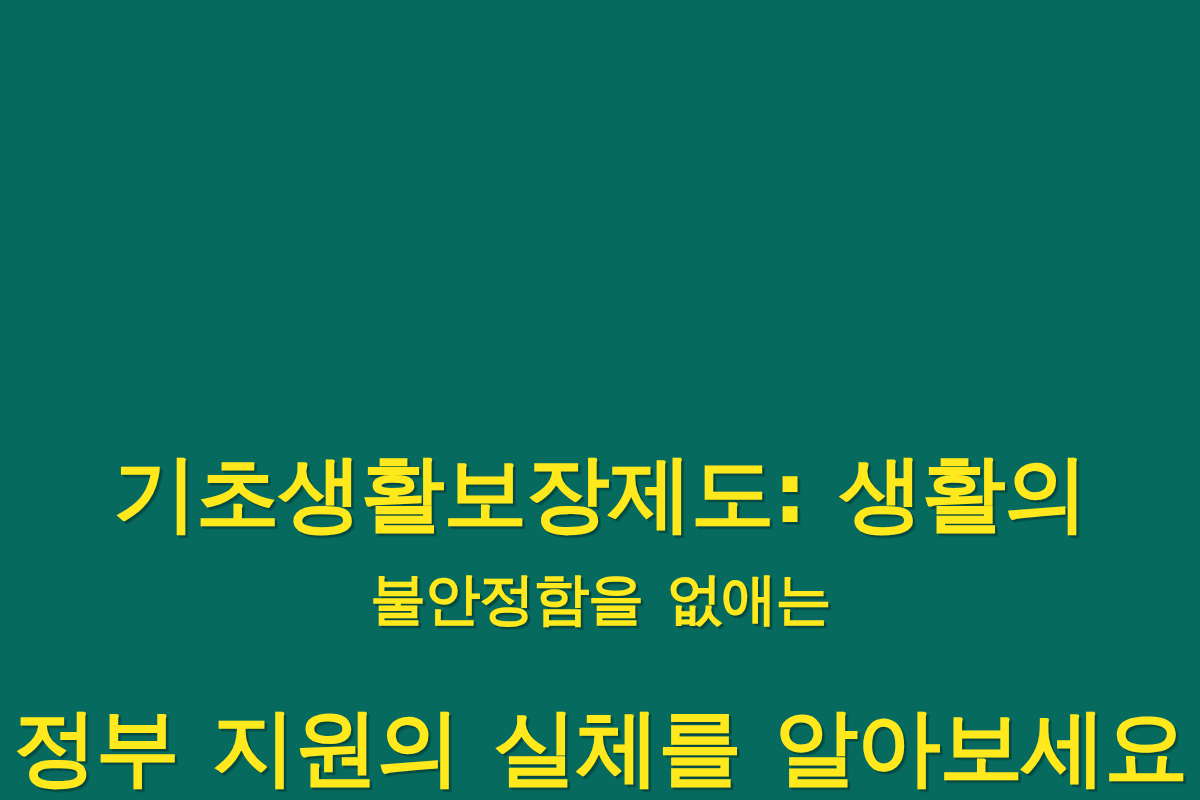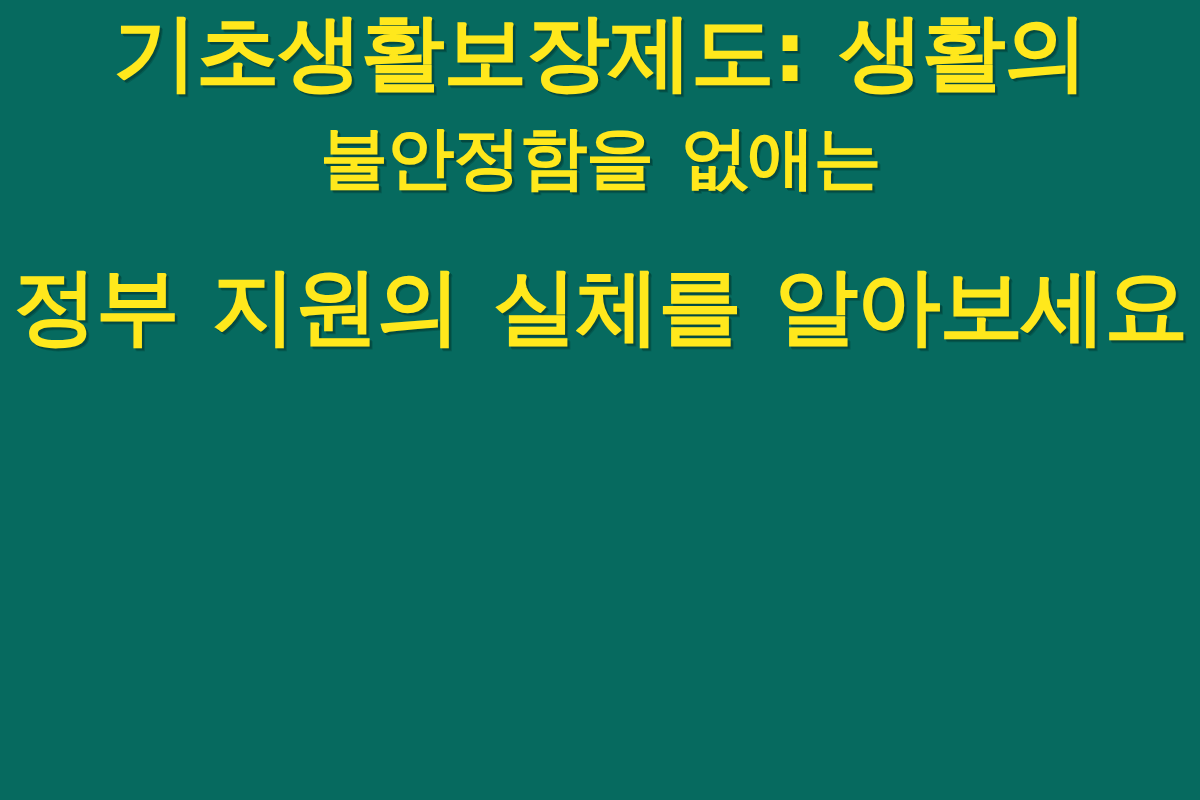--- a/index.html
+++ b/index.html
@@ -14,21 +14,21 @@
     overflow: hidden;
     font-family: "DejaVu Sans", "Liberation Sans", sans-serif;
   }
 
   .banner {
     position: relative;
     width: 1200px;
     height: 800px;
     background-color: #066a5f;
     display: flex;
-    align-items: flex-start;
+    align-items: flex-end;
     justify-content: center;
     box-sizing: border-box;
   }
 
   .headline {
     width: 1180px;
     margin: 0;
     padding: 0;
     text-align: center;
     color: #ffe81c;
@@ -43,21 +43,21 @@
       3px 3px 0 rgba(3, 70, 62, 0.45);
     -webkit-font-smoothing: none;
   }
 
   .headline-line {
     display: block;
     white-space: nowrap;
   }
 
   .headline-line.line-1 { font-size: 84px; }
-  .headline-line.line-2 { font-size: 68px; }
+  .headline-line.line-2 { font-size: 56px; }
   .headline-line.line-3 { font-size: 84px; margin-top: 44px; }
 </style>
 </head>
 <body>
 
 <div class="banner">
   <h1 class="headline">
     <span class="headline-line line-1">기초생활보장제도: 생활의</span>
     <span class="headline-line line-2">불안정함을 없애는</span>
     <span class="headline-line line-3">정부 지원의 실체를 알아보세요</span>

